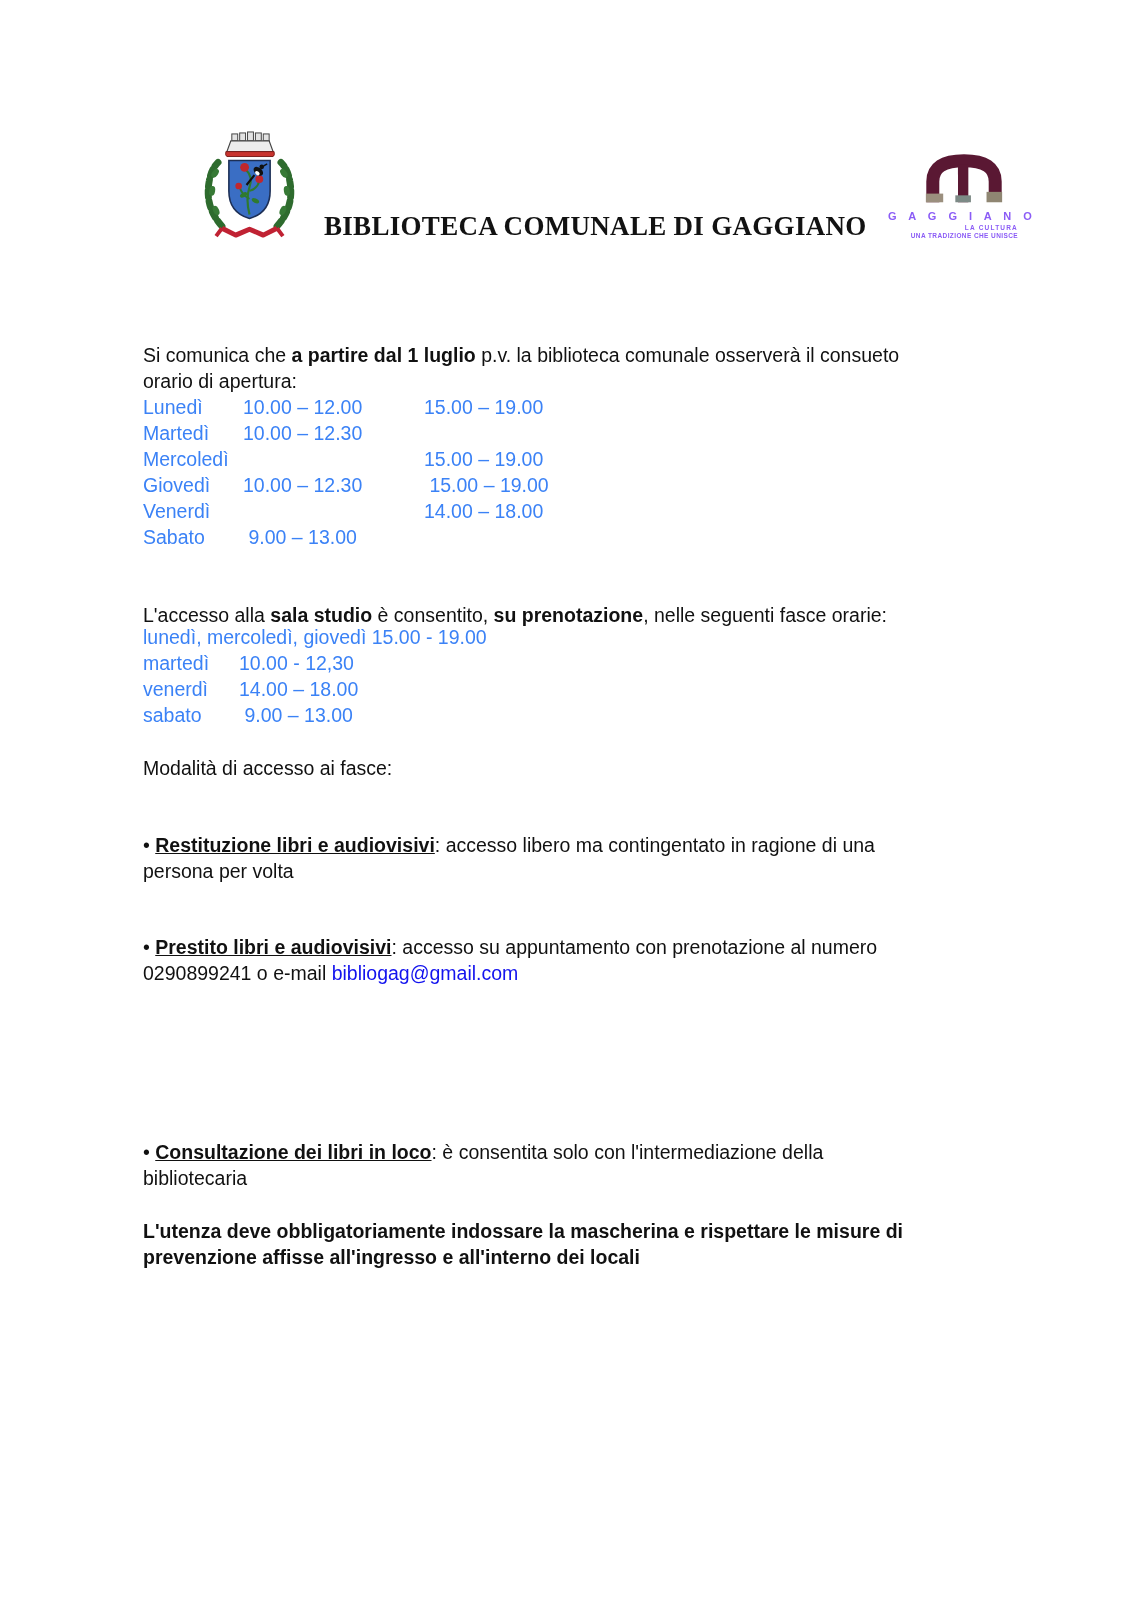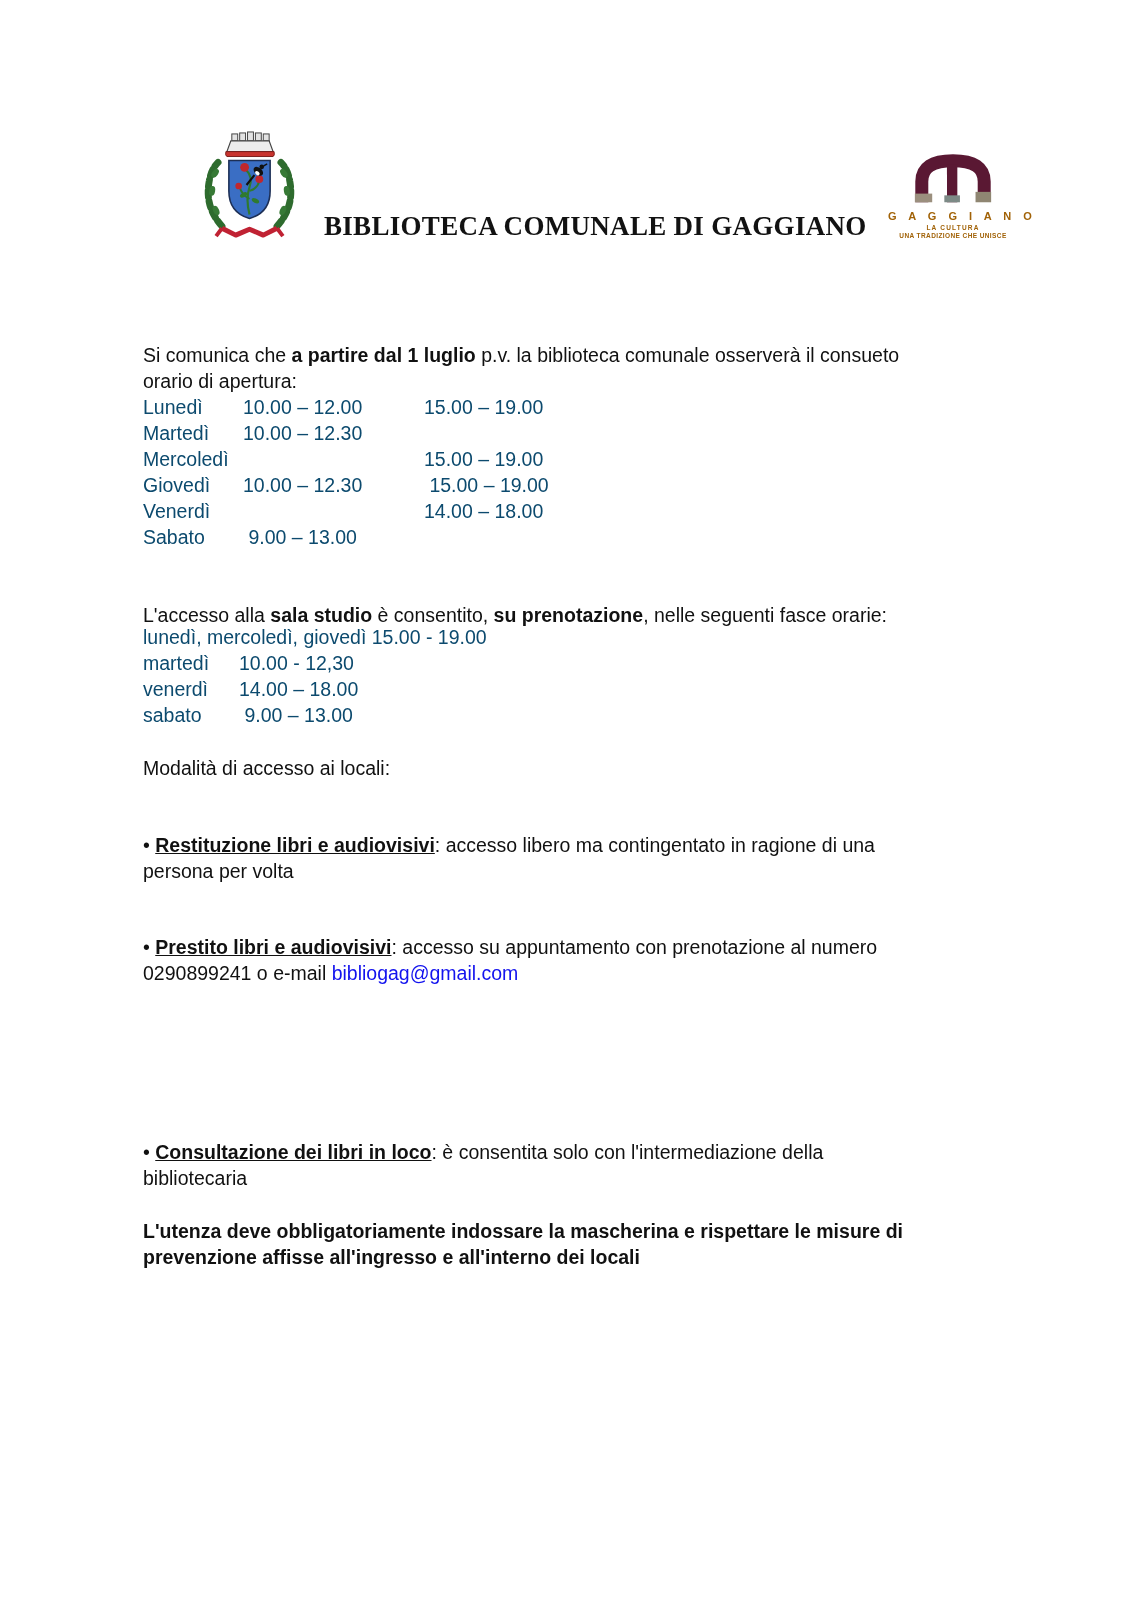--- a/index.html
+++ b/index.html
@@ -27,29 +27,29 @@
     white-space:pre-line;
     width:900px;
   }
   .b{font-weight:bold;}
   .lbl{font-weight:bold;text-decoration:underline;}
   .mail-link{color:#1313ee;cursor:pointer;}
   .sched{
     display:grid;
     font-size:19.5px;
     line-height:26px;
-    color:#0c4a6e;
+    color:#3b82f6;
   }
   .sched1{grid-template-columns:100px 181px auto;width:620px;}
   .sched2{grid-template-columns:96px auto;width:620px;}
   .sched span{white-space:pre;}
   .sched .wide{grid-column:1 / -1;}
   
   .brand{
-    width:130px;text-align:center;color:#a16207;
+    width:130px;text-align:right;color:#8b5cf6;
     font-family:"Liberation Sans","DejaVu Sans",sans-serif;
   }
   .brand .name{font-size:11px;font-weight:bold;letter-spacing:4.5px;margin-top:2px;white-space:nowrap;}
   .brand .tag1{font-size:6.5px;font-weight:bold;letter-spacing:1.2px;margin-top:2px;}
   .brand .tag2{font-size:6.5px;font-weight:bold;letter-spacing:0.4px;margin-top:1px;white-space:nowrap;}
 </style>
 </head>
 <body>
 
 <div class="page">
@@ -162,21 +162,21 @@
     <span>martedì</span>
     <span>10.00 - 12,30</span>
 
     <span>venerdì</span>
     <span>14.00 – 18.00</span>
 
     <span>sabato</span>
     <span> 9.00 – 13.00</span>
   </div>
 
-  <div class="abs body-text" style="left:107px;top:755px;">Modalità di accesso ai locali:</div>
+  <div class="abs body-text" style="left:107px;top:755px;">Modalità di accesso ai fasce:</div>
 
   <div class="abs body-text" style="left:107px;top:806px;">
     <span>• </span><span class="lbl">Restituzione libri e audiovisivi</span><span>: accesso libero ma contingentato in ragione di una
 persona per volta</span>
   </div>
 
   <div class="abs body-text" style="left:107px;top:908px;">
     <span>• </span><span class="lbl">Prestito libri e audiovisivi</span><span>: accesso su appuntamento con prenotazione al numero
 0290899241 o e-mail </span><a class="mail-link">bibliogag@gmail.com</a>
   </div>

